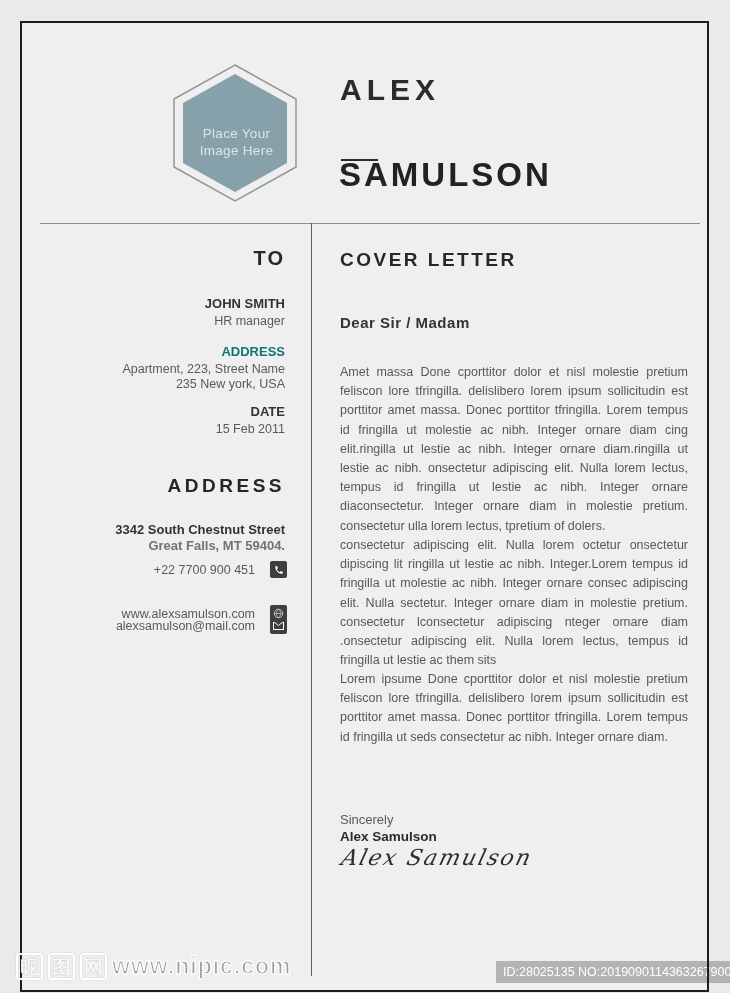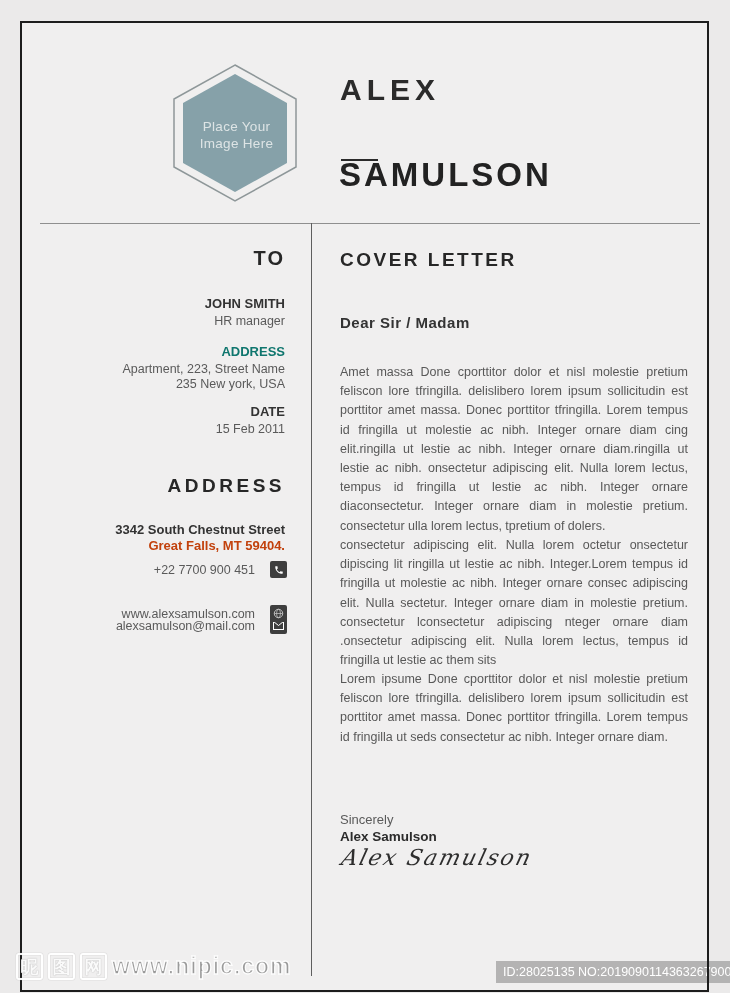--- a/index.html
+++ b/index.html
@@ -4,21 +4,21 @@
 <style>
   * { margin:0; padding:0; box-sizing:border-box; }
   body { background:#ebeaea; font-family:"Liberation Sans", sans-serif; }
   .canvas { position:relative; width:730px; height:993px; background:#ebeaea; overflow:hidden; }
   .page-bg { position:absolute; left:22px; top:23px; width:685px; height:968px; background:#f0efef; }
   .frame-border { position:absolute; left:20px; top:21px; width:689px; height:971px;
                   border:2px solid #1d1d1d; z-index:30; pointer-events:none; }
 
   
   .hex-svg { position:absolute; left:173px; top:64px; }
-  .hex-text { position:absolute; left:173px; top:118px; width:127px; text-align:center;
+  .hex-text { position:absolute; left:173px; top:125px; width:127px; text-align:center;
               font-size:13.5px; line-height:17px; color:#dde4e5; letter-spacing:0.3px; }
   .first-name { position:absolute; left:340px; top:73px; font-size:30px; font-weight:600;
                 letter-spacing:5px; color:#2b2b2b; }
   .last-name  { position:absolute; left:339px; top:112px; font-size:33px; font-weight:800;
                 letter-spacing:3px; color:#222;margin-top:44px; }
   .name-underline { position:absolute; left:341px; top:159px; width:37px; height:2px; background:#2b2b2b; }
   .job-title { position:absolute; left:340px; top:171px; font-size:16px; color:#4a4a4a; letter-spacing:0.5px; }
 
   .header-rule { position:absolute; left:40px; top:223px; width:660px; height:1px; background:#8f8f8f; }
   .col-divider { position:absolute; left:311px; top:223px; width:1px; height:753px; background:#5e5e5e; }
@@ -28,21 +28,21 @@
   .to-heading      { top:247px; font-size:20px; font-weight:700; letter-spacing:2px; color:#272727; }
   .recipient-name  { top:296px; font-size:13px; font-weight:700; color:#333; }
   .recipient-title { top:314px; font-size:12.5px; color:#5a5a5a; }
   .address-heading { top:344px; font-size:13px; font-weight:700; color:#0f766e; }
   .address-1       { top:362px; font-size:12.5px; color:#5a5a5a; }
   .address-2       { top:377px; font-size:12.5px; color:#5a5a5a; }
   .date-heading    { top:404px; font-size:13px; font-weight:700; color:#333; }
   .date-value      { top:422px; font-size:12.5px; color:#5a5a5a; }
   .contact-heading { top:475px; font-size:19px; font-weight:700; letter-spacing:3.5px; color:#272727; }
   .contact-street  { top:522px; font-size:13px; font-weight:700; color:#333; }
-  .contact-city    { top:538px; font-size:13px; font-weight:700; color:#c2410c; }
+  .contact-city    { top:538px; font-size:13px; font-weight:700; color:#737373; }
   .contact-row { position:absolute; right:443px; display:flex; align-items:center; gap:15px; }
   .row-phone { top:561px; } .row-email { top:617px; } .row-web { top:605px; }
   .contact-row .txt { font-size:12.5px; color:#5a5a5a; white-space:nowrap; }
   .sq-icon { width:17px; height:17px; background:#3e3e3e; border-radius:2px;
              display:flex; align-items:center; justify-content:center; flex:0 0 auto; }
 
   
   .cl-heading { position:absolute; left:340px; top:249px; font-size:19px; font-weight:700;
                 letter-spacing:2.5px; color:#272727; }
   .salutation { position:absolute; left:340px; top:314px; font-size:15px; font-weight:700;

